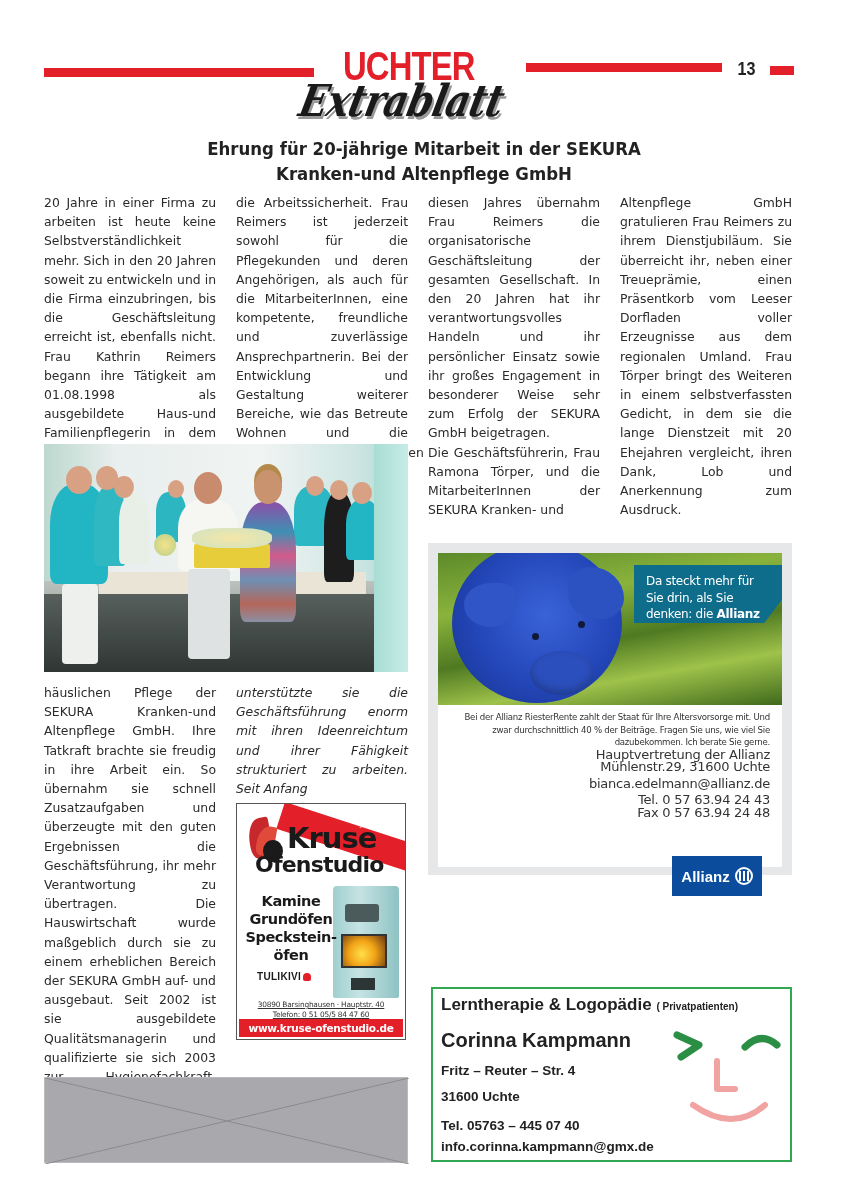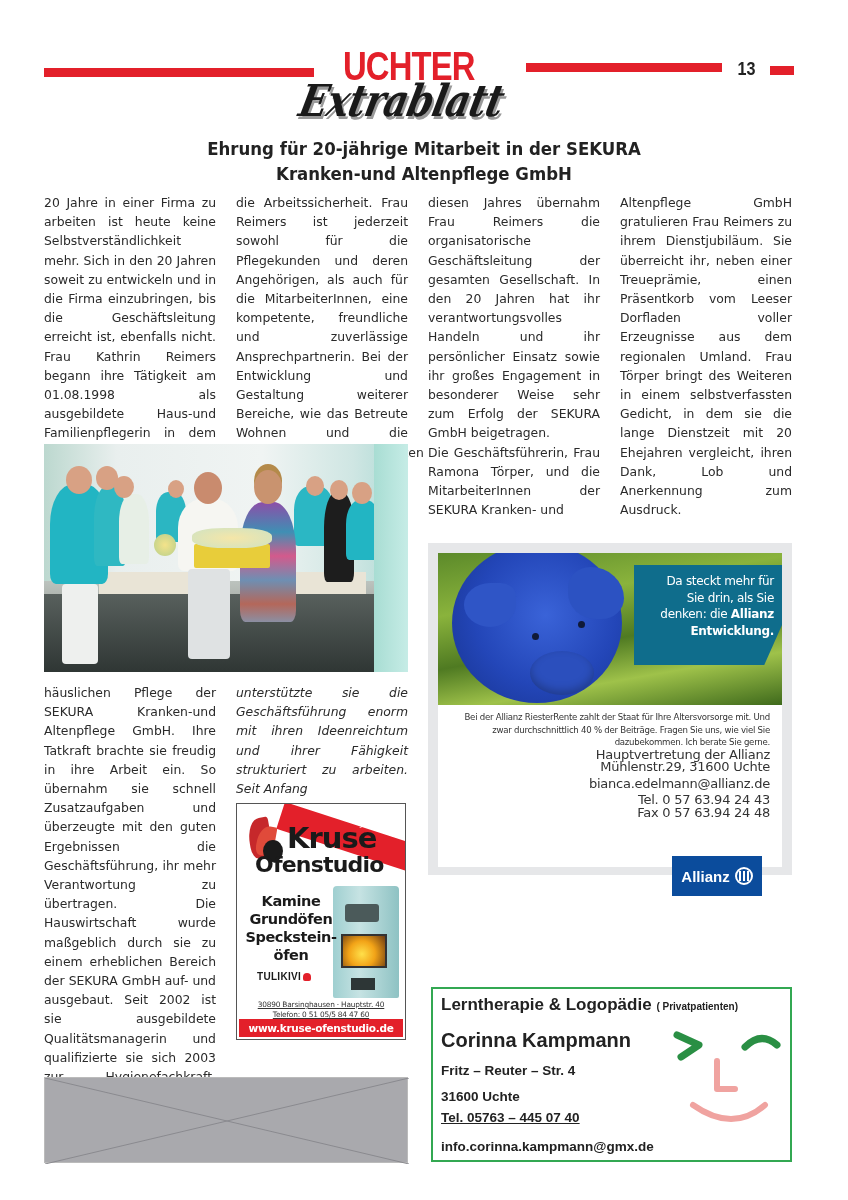--- a/index.html
+++ b/index.html
@@ -40,21 +40,21 @@
 
   
   .allianz { position: absolute; left: 428px; top: 543px; width: 364px; height: 332px; background: #e6e7e9; }
   .allianz-img { position: absolute; left: 10px; top: 10px; width: 344px; height: 152px; overflow: hidden;
     background: linear-gradient(170deg, #5c8a2a 0%, #8ab33c 30%, #4f7a22 55%, #9fc24a 75%, #3f6a1c 100%); }
   .pig { position: absolute; left: 14px; top: -10px; width: 170px; height: 160px; border-radius: 50%; background: radial-gradient(circle at 55% 45%, #3a63d8 0%, #2346b8 55%, #17328d 100%); }
   .pig-ear1 { position: absolute; left: 26px; top: 30px; width: 52px; height: 44px; border-radius: 50% 30% 50% 50%; background: #2f55c6; }
   .pig-ear2 { position: absolute; left: 130px; top: 14px; width: 56px; height: 52px; border-radius: 40% 60% 40% 50%; background: #2c52c2; }
   .pig-snout { position: absolute; left: 92px; top: 98px; width: 64px; height: 44px; border-radius: 50%; background: #2b4fbd; box-shadow: inset 0 -4px 8px rgba(0,0,0,0.25); }
   .pig-eye { position: absolute; width: 7px; height: 7px; border-radius: 50%; background: #101a38; }
-  .allianz-callout { position: absolute; left: 196px; top: 12px; width: 148px; height: 100px; background: #0f6d8c; color: #fff; padding: 8px 8px 0 12px; font-family: "DejaVu Sans", sans-serif; font-size: 12px; line-height: 16.5px; clip-path: polygon(0 0, 100% 0, 100% 60%, 88% 100%, 0 100%); letter-spacing: -0.3px; text-align: right; }
+  .allianz-callout { position: absolute; left: 196px; top: 12px; width: 148px; height: 58px; background: #0f6d8c; color: #fff; padding: 8px 8px 0 12px; font-family: "DejaVu Sans", sans-serif; font-size: 12px; line-height: 16.5px; clip-path: polygon(0 0, 100% 0, 100% 60%, 88% 100%, 0 100%); letter-spacing: -0.3px; }
   .allianz-callout b { font-weight: bold; }
   .allianz-body { position: absolute; left: 10px; top: 162px; width: 344px; height: 162px; background: #fff; padding: 6px 12px; font-family: "DejaVu Sans", sans-serif; color: #333; text-align: right; }
   .allianz-text { font-size: 8.6px; line-height: 12.6px; letter-spacing: -0.25px; }
   .allianz-name { font-size: 13px; font-weight: bold; margin-top: 4px; color: #222; letter-spacing: -0.3px; }
   .allianz-small { font-size: 13px; line-height: 12.5px; letter-spacing: -0.25px; }
   .allianz-gap { height: 4px; }
   .allianz-logo { position: absolute; left: 244px; top: 313px; width: 90px; height: 40px; background: #0b4c9c; color: #fff; font-family: "Liberation Sans", sans-serif; font-weight: bold; font-size: 15px; display: flex; align-items: center; justify-content: center; gap: 5px; }
   .allianz-logo-mark { width: 18px; height: 18px; border: 2px solid #fff; border-radius: 50%; display: flex; align-items: center; justify-content: center; gap: 2px; }
   .allianz-logo-mark span { display: block; width: 2px; height: 10px; background: #fff; }
 
@@ -223,21 +223,21 @@
     <line x1="0" y1="0" x2="364" y2="86" stroke="#8a8a8f" stroke-width="1"></line>
     <line x1="364" y1="0" x2="0" y2="86" stroke="#8a8a8f" stroke-width="1"></line>
   </svg>
 </div>
 
 <div class="kamp">
   <div class="kamp-line1"><span>Lerntherapie &amp; Logopädie</span> <small>( Privatpatienten)</small></div>
   <div class="kamp-name">Corinna Kampmann</div>
   <div class="kamp-info" style="top:74px;">Fritz – Reuter – Str. 4</div>
   <div class="kamp-info" style="top:100px;">31600 Uchte</div>
-  <div class="kamp-info" style="top:121px;text-decoration:underline;">Tel. 05763 – 445 07 40</div>
+  <div class="kamp-info" style="top:129px;">Tel. 05763 – 445 07 40</div>
   <div class="kamp-info" style="top:150px;">info.corinna.kampmann@gmx.de</div>
   <svg class="kamp-face" viewBox="0 0 116 110">
     <polyline points="8,8 30,18 12,30" fill="none" stroke="#2a8f44" stroke-width="7" stroke-linecap="round" stroke-linejoin="round"></polyline>
     <path d="M76,20 Q92,4 108,18" fill="none" stroke="#2a8f44" stroke-width="7" stroke-linecap="round"></path>
     <polyline points="48,34 48,62 66,62" fill="none" stroke="#f0a3a0" stroke-width="6" stroke-linecap="round" stroke-linejoin="round"></polyline>
     <path d="M24,78 Q64,106 96,78" fill="none" stroke="#f0a3a0" stroke-width="6" stroke-linecap="round"></path>
   </svg>
 </div>
 
 </body></html>

